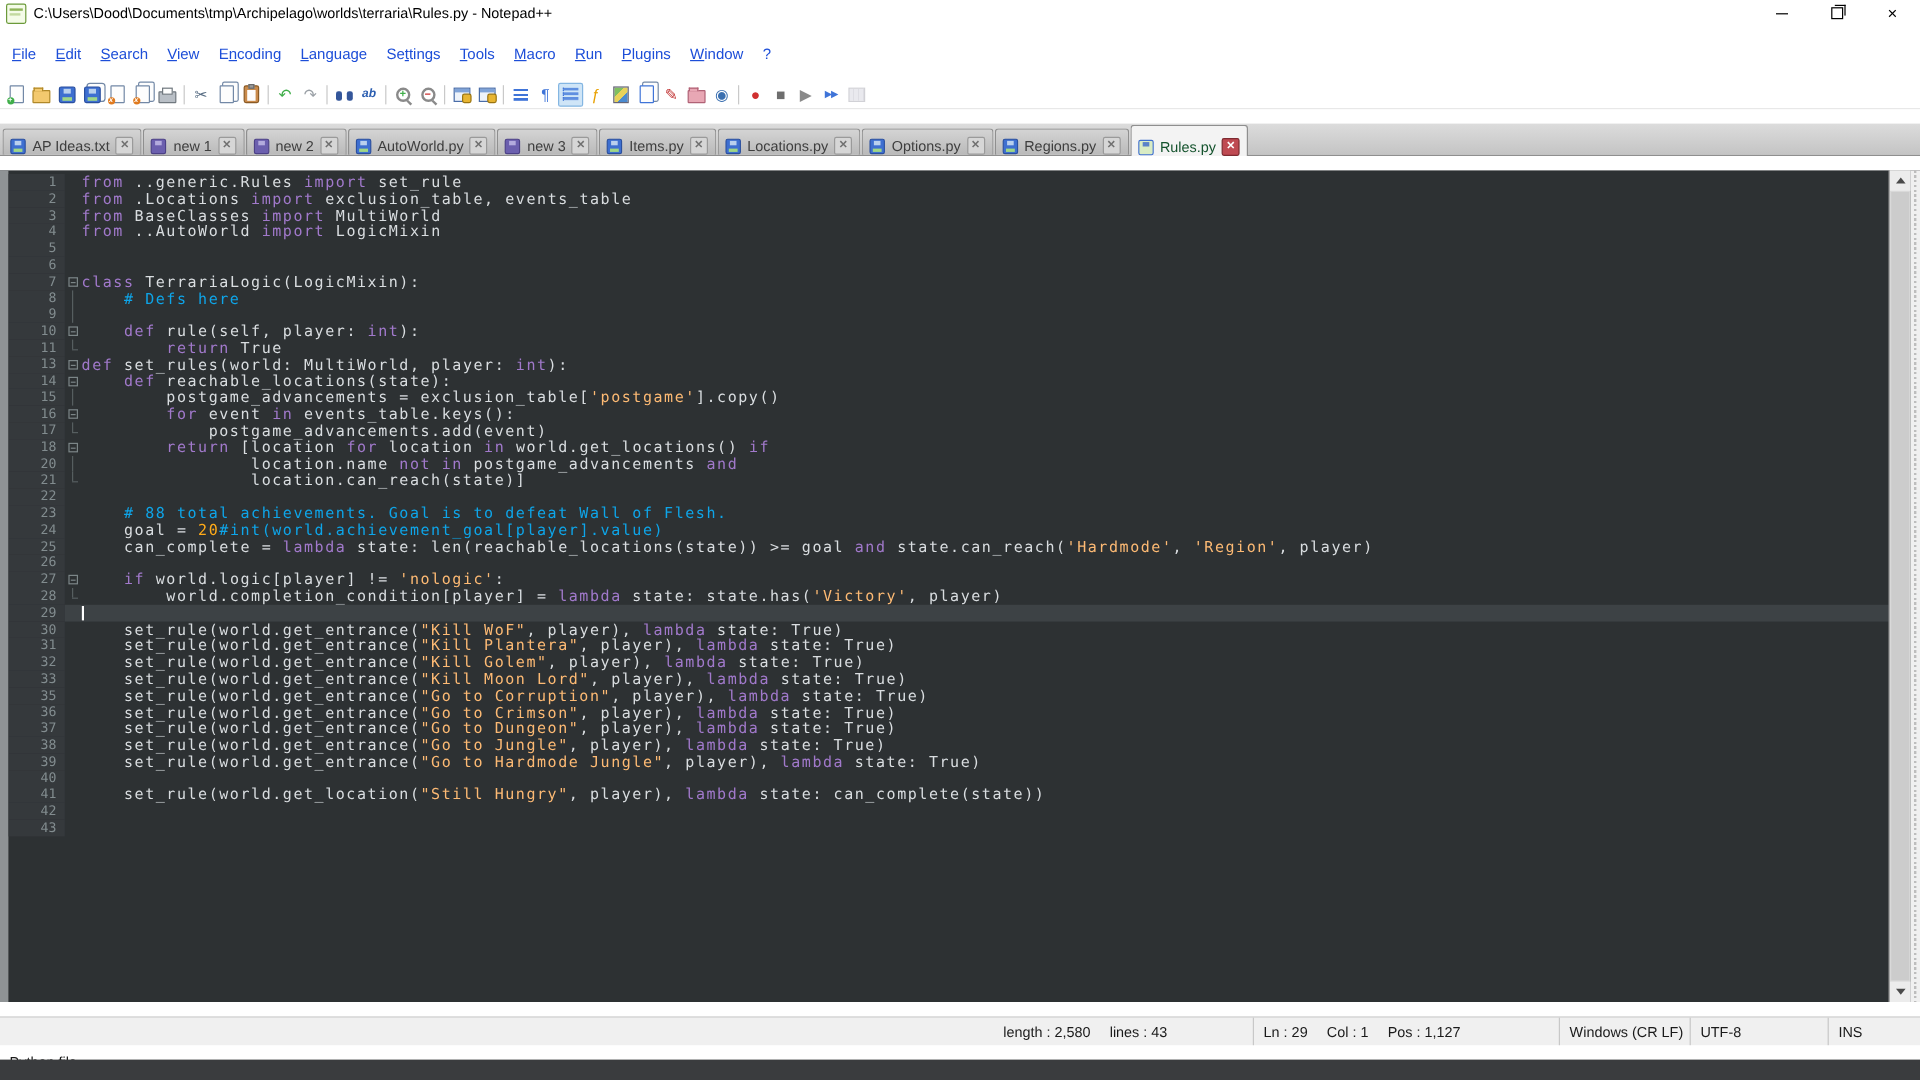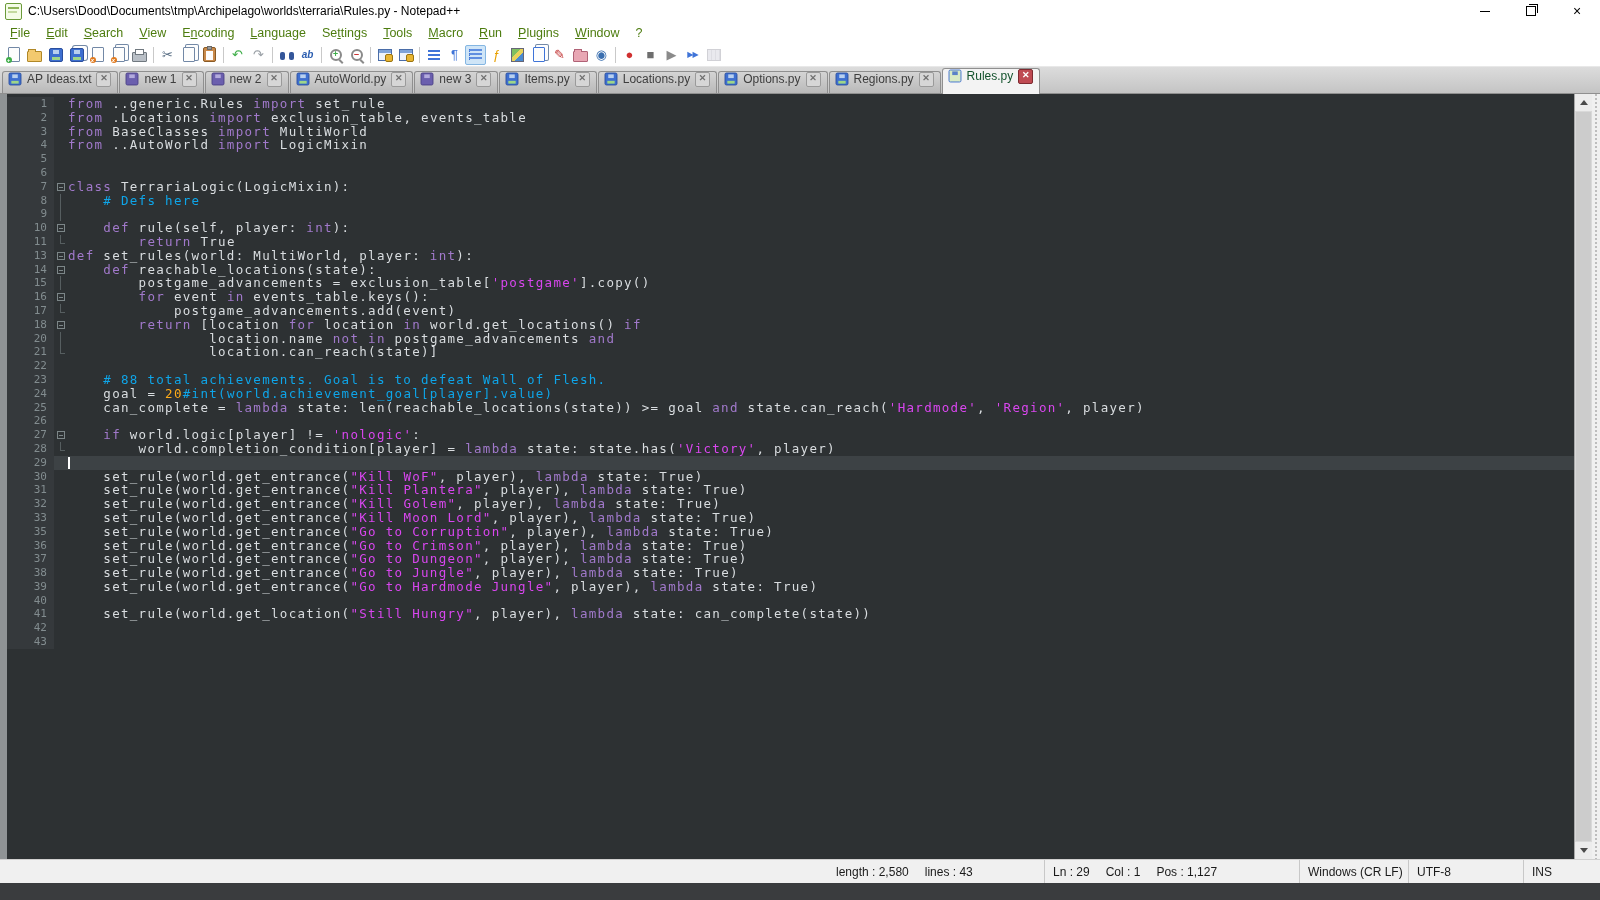--- a/index.html
+++ b/index.html
@@ -1,31 +1,31 @@
 <!DOCTYPE html>
 <html><head>
 <meta charset="utf-8">
 <style>
   html,body{margin:0;padding:0;background:#555;}
   .window{width:1600px;height:900px;display:flex;flex-direction:column;background:#fff;
-    font-family:"Liberation Sans",sans-serif;overflow:hidden;position:relative;}
+    font-family:"Liberation Sans",sans-serif;overflow:hidden;position:relative;gap:12px;}
   
   .titlebar{height:22px;flex:0 0 22px;display:flex;align-items:center;background:#fff;}
   .appicon{width:15px;height:15px;margin:0 6px 0 5px;position:relative;background:#f4fbe8;border:1px solid #6b9a3a;border-radius:2px;}
   .appicon::before{content:"";position:absolute;left:2px;top:3px;right:2px;height:2px;background:#8fb45a;}
   .appicon::after{content:"";position:absolute;left:2px;top:7px;right:4px;height:2px;background:#c3d9a0;}
   .title-text{font-size:12px;color:#000;}
   .wcontrols{margin-left:auto;display:flex;height:22px;}
   .wbtn{width:46px;display:flex;align-items:center;justify-content:center;color:#000;font-size:14px;}
   .ic-min{width:10px;height:1px;background:#000;display:inline-block;}
   .ic-restore{width:8px;height:8px;border:1px solid #000;position:relative;display:inline-block;background:#fff;}
   .ic-restore::before{content:"";position:absolute;left:2px;top:-3px;width:8px;height:8px;border:1px solid #000;border-left:none;border-bottom:none;}
   
   .menubar{height:21px;flex:0 0 21px;display:flex;align-items:center;background:#fff;padding-left:2px;}
-  .menu-item{font-size:12.5px;color:#4d7c0f;padding:2px 8px;}
+  .menu-item{font-size:12.5px;color:#1d4ed8;padding:2px 8px;}
   
   .toolbar{height:23px;flex:0 0 23px;display:flex;align-items:center;background:#fff;padding-left:3px;border-bottom:1px solid #e8e8e8;}
   .tbtn{width:21px;height:20px;display:flex;align-items:center;justify-content:center;position:relative;}
   .tbtn.pressed{background:#cfe5f7;border:1px solid #84b6e2;border-radius:2px;width:19px;height:18px;}
   .tbtn.disabled{opacity:.45;}
   .tsep{width:1px;height:16px;background:#c9c9c9;margin:0 3px;flex:0 0 1px;}
   .g{font-size:13px;line-height:1;}
   .ico{position:relative;display:inline-block;}
   .pg{width:10px;height:13px;background:#fdfdfd;border:1px solid #7288a6;border-radius:1px;position:relative;}
   .pg2{box-shadow:3px -2px 0 -0px #fdfdfd,3px -2px 0 1px #7288a6;}
@@ -59,41 +59,41 @@
   .i-zoom.red{color:#cc3333;}
   .i-sync{width:12px;height:10px;background:#eef3fa;border:1px solid #4a6da8;position:relative;}
   .i-sync::before{content:"";position:absolute;left:0;right:0;top:0;height:3px;background:#7fa3d8;}
   .i-sync::after{content:"";position:absolute;right:-2px;bottom:-2px;width:6px;height:6px;border-radius:2px;background:#e8b532;border:1px solid #9a7410;}
   .i-wrap{width:12px;height:10px;background:repeating-linear-gradient(#3f74d8 0 2px,transparent 2px 4px);position:relative;}
   .i-guide{width:12px;height:11px;border-left:1px dotted #3f74d8;background:repeating-linear-gradient(#5f8fe0 0 2px,transparent 2px 4px);}
   .i-map{width:11px;height:12px;border:1px solid #667;background:linear-gradient(135deg,#7fbf5f 0 35%,#e8d25a 35% 65%,#4a8ad0 65% 100%);}
   .i-grid{width:12px;height:10px;border:1px solid #9a9aa5;background:repeating-linear-gradient(90deg,#d0d0da 0 3px,#b5b5c2 3px 4px);}
   
   .tabbar{height:26px;flex:0 0 26px;display:flex;align-items:flex-end;background:linear-gradient(#dcdcdc,#c4c4c4);border-bottom:1px solid #8f8f8f;padding-left:2px;}
-  .tab{height:21px;display:flex;align-items:flex-start;gap:5px;padding:0 6px 0 5px;background:linear-gradient(#d4d4d4,#b9b9b9);border:1px solid #8f8f8f;border-bottom:none;border-radius:3px 3px 0 0;margin-right:1px;}
+  .tab{height:21px;display:flex;align-items:flex-end;gap:5px;padding:0 6px 0 5px;background:linear-gradient(#d4d4d4,#b9b9b9);border:1px solid #8f8f8f;border-bottom:none;border-radius:3px 3px 0 0;margin-right:1px;}
   .tab .tlabel{font-size:12px;color:#3e3e3e;white-space:nowrap;}
   .tab.active{height:25px;background:#f3f3f3;margin-bottom:-1px;z-index:2;position:relative;}
   .tab.active .tlabel{color:#14532d;}
   .tclose{width:13px;height:13px;background:#d6d6d6;border:1px solid #9a9a9a;border-radius:2px;color:#707070;font-size:9px;line-height:11px;text-align:center;font-weight:bold;}
   .tab.active .tclose{background:#bf4a52;border-color:#7e2b31;color:#fff;}
   
   .editor{flex:1 1 auto;display:flex;background:#2d3133;min-height:0;}
   .left-strip{flex:0 0 7px;background:#8f9395;}
   .code-pane{flex:1 1 auto;overflow:hidden;padding-top:3px;font-family:"DejaVu Sans Mono",monospace;font-size:12.5px;}
   .cl{display:flex;height:13.8px;line-height:13.8px;}
   .ln{flex:0 0 40px;text-align:right;padding-right:7px;color:#828c8f;background:#35393c;font-size:11px;letter-spacing:0;}
   .fm{flex:0 0 14px;position:relative;}
   .fm.box::before{content:"";position:absolute;left:3px;top:3px;width:6px;height:6px;border:1px solid #7c8688;}
   .fm.box::after{content:"";position:absolute;left:5px;top:7px;width:4px;height:1px;background:#7c8688;}
   .fm.line::before{content:"";position:absolute;left:6px;top:0;bottom:0;width:1px;background:#565e60;}
   .fm.corner::before{content:"";position:absolute;left:6px;top:0;height:8px;width:1px;background:#565e60;}
   .fm.corner::after{content:"";position:absolute;left:6px;top:8px;width:5px;height:1px;background:#565e60;}
   .code{flex:1 1 auto;white-space:pre;letter-spacing:1.3px;color:#d9dde0;}
   .cl.cur .code,.cl.cur .fm{background:#3d4245;}
-  .t-k{color:#a179cb;} .t-s{color:#d946ef;} .t-n{color:#ffab19;} .t-c{color:#0ea5e9;} .t-d{color:#d9dde0;}
+  .t-k{color:#a179cb;} .t-s{color:#fdba74;} .t-n{color:#ffab19;} .t-c{color:#0ea5e9;} .t-d{color:#d9dde0;}
   .caret{display:inline-block;width:2px;height:12px;background:#ffffff;vertical-align:-2px;}
   
   .vscroll{flex:0 0 17px;display:flex;flex-direction:column;background:#d9d9d9;border-left:1px solid #a8a8a8;}
   .sbtn{flex:0 0 17px;background:#ececec;display:flex;align-items:center;justify-content:center;}
   .arr-up{width:0;height:0;border-left:4px solid transparent;border-right:4px solid transparent;border-bottom:5px solid #4a4a4a;}
   .arr-dn{width:0;height:0;border-left:4px solid transparent;border-right:4px solid transparent;border-top:5px solid #4a4a4a;}
   .strack{flex:1 1 auto;position:relative;}
   .sthumb{position:absolute;left:1px;right:1px;top:1px;bottom:1px;background:#cccccc;}
   .right-strip{flex:0 0 8px;background:#f0f0f0;background-image:repeating-linear-gradient(#bdbdbd 0 2px,transparent 2px 4px);background-size:2px 100%;background-position:3px 0;background-repeat:no-repeat;}
   

